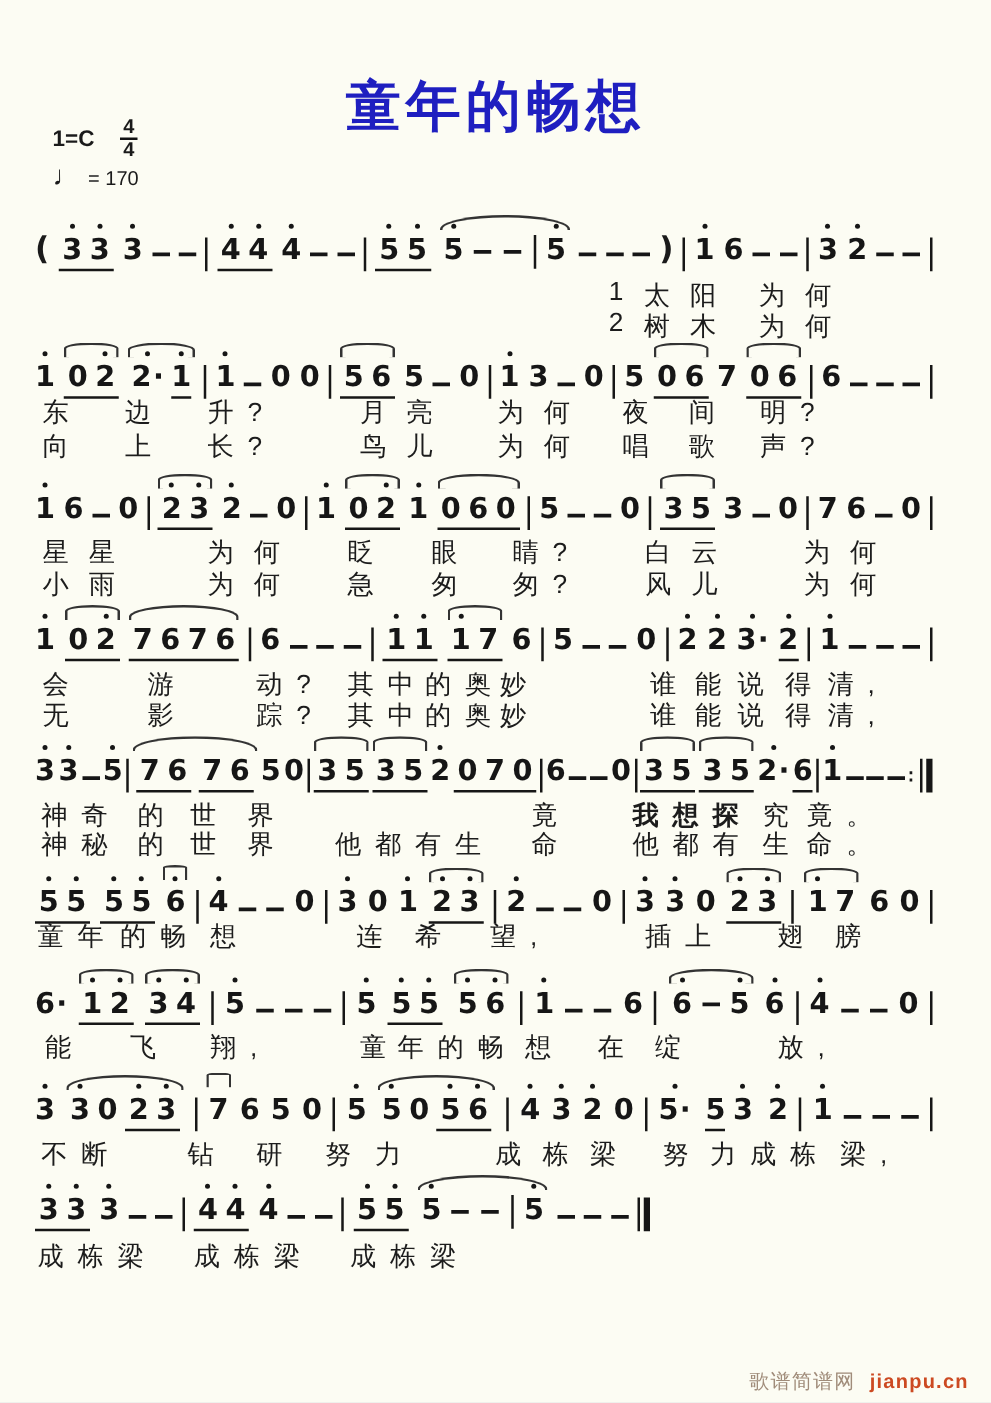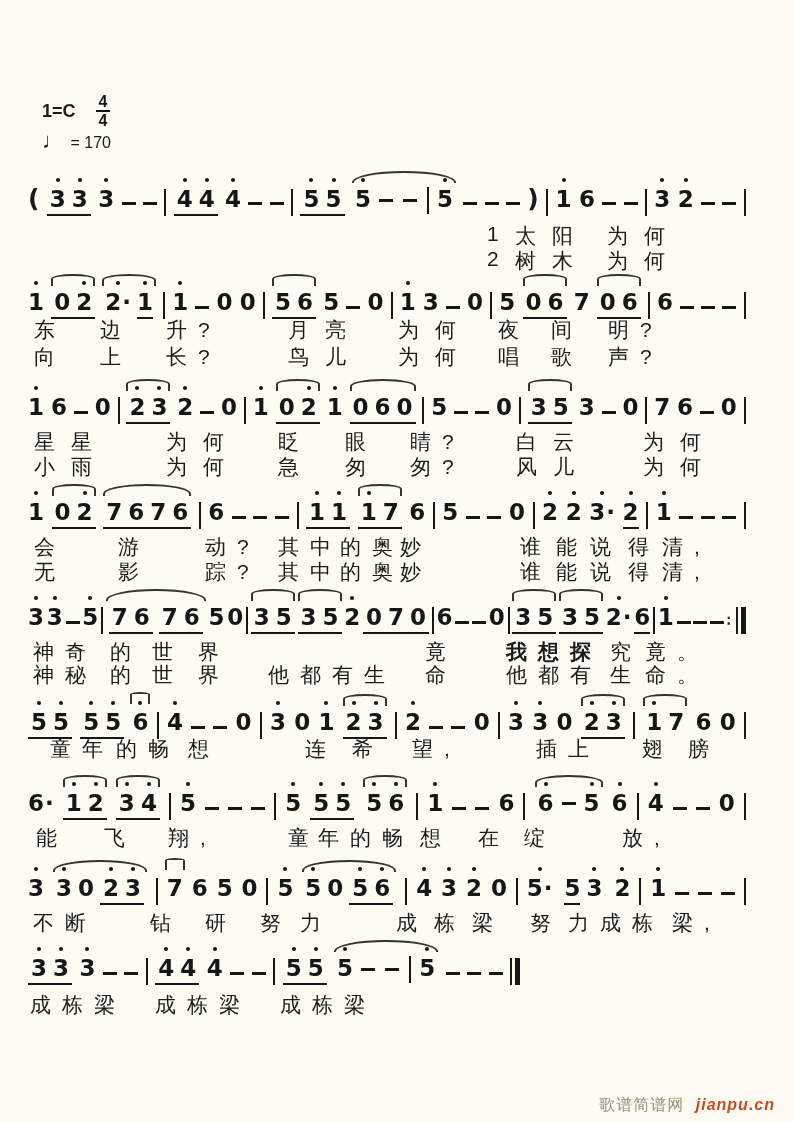--- a/index.html
+++ b/index.html
@@ -39,20 +39,21 @@
   .lyrline{position:absolute;left:0;right:0;height:27px;}
   .lseg{position:absolute;top:0;font-size:21px;letter-spacing:11px;white-space:pre;color:#1c1c1c;}
   
   .footer{position:absolute;right:18px;bottom:6px;font-size:16px;letter-spacing:1px;}
   .footer .url{font-weight:bold;margin-left:6px;}
 </style>
 </head>
 <body>
 
 <div class="page">
+  <h1 class="title" style="color: rgb(31, 31, 192);">童年的畅想</h1>
 
   <div class="keysig">
     <span>1=C</span>
     <span class="frac">
       <span class="num">4</span>
       <span class="den">4</span>
     </span>
   </div>
 
   <div class="tempo">
@@ -553,21 +554,21 @@
             <i class="arc"></i>
             <span class="note">1<i class="od"></i></span>
             <span class="note">7</span>
           </span>
           <span class="note">6</span>
           <span class="note">0</span>
           <span class="barwrap">
             <span class="bar"></span>
           </span>
         </div>
-        <div class="lyrline" style="top: 41px; margin-left: 20px;">
+        <div class="lyrline" style="top: 41px;">
           <span class="lseg" style="left: 2px;">童年</span>
           <span class="lseg" style="left: 68px;">的畅</span>
           <span class="lseg" style="left: 140px;">想</span>
           <span class="lseg" style="left: 257px;">连</span>
           <span class="lseg" style="left: 304px;">希</span>
           <span class="lseg" style="left: 364px;">望,</span>
           <span class="lseg" style="left: 488px;">插上</span>
           <span class="lseg" style="left: 594px;">翅</span>
           <span class="lseg" style="left: 640px;">膀</span>
         </div>
@@ -765,15 +766,15 @@
         <div class="lyrline" style="top: 51px;">
           <span class="lseg" style="left: 2px;">成栋梁</span>
           <span class="lseg" style="left: 127px;">成栋梁</span>
           <span class="lseg" style="left: 252px;">成栋梁</span>
         </div>
       </div>
     </main>
 
   <div class="footer">
     <span class="site" style="color: rgb(160, 140, 122);">歌谱简谱网</span>
-    <span class="url" style="color: rgb(204, 74, 34); font-style: italic;">jianpu.cn</span>
+    <span class="url" style="color: rgb(204, 74, 34);">jianpu.cn</span>
   </div>
 </div>
 
 </body></html>

